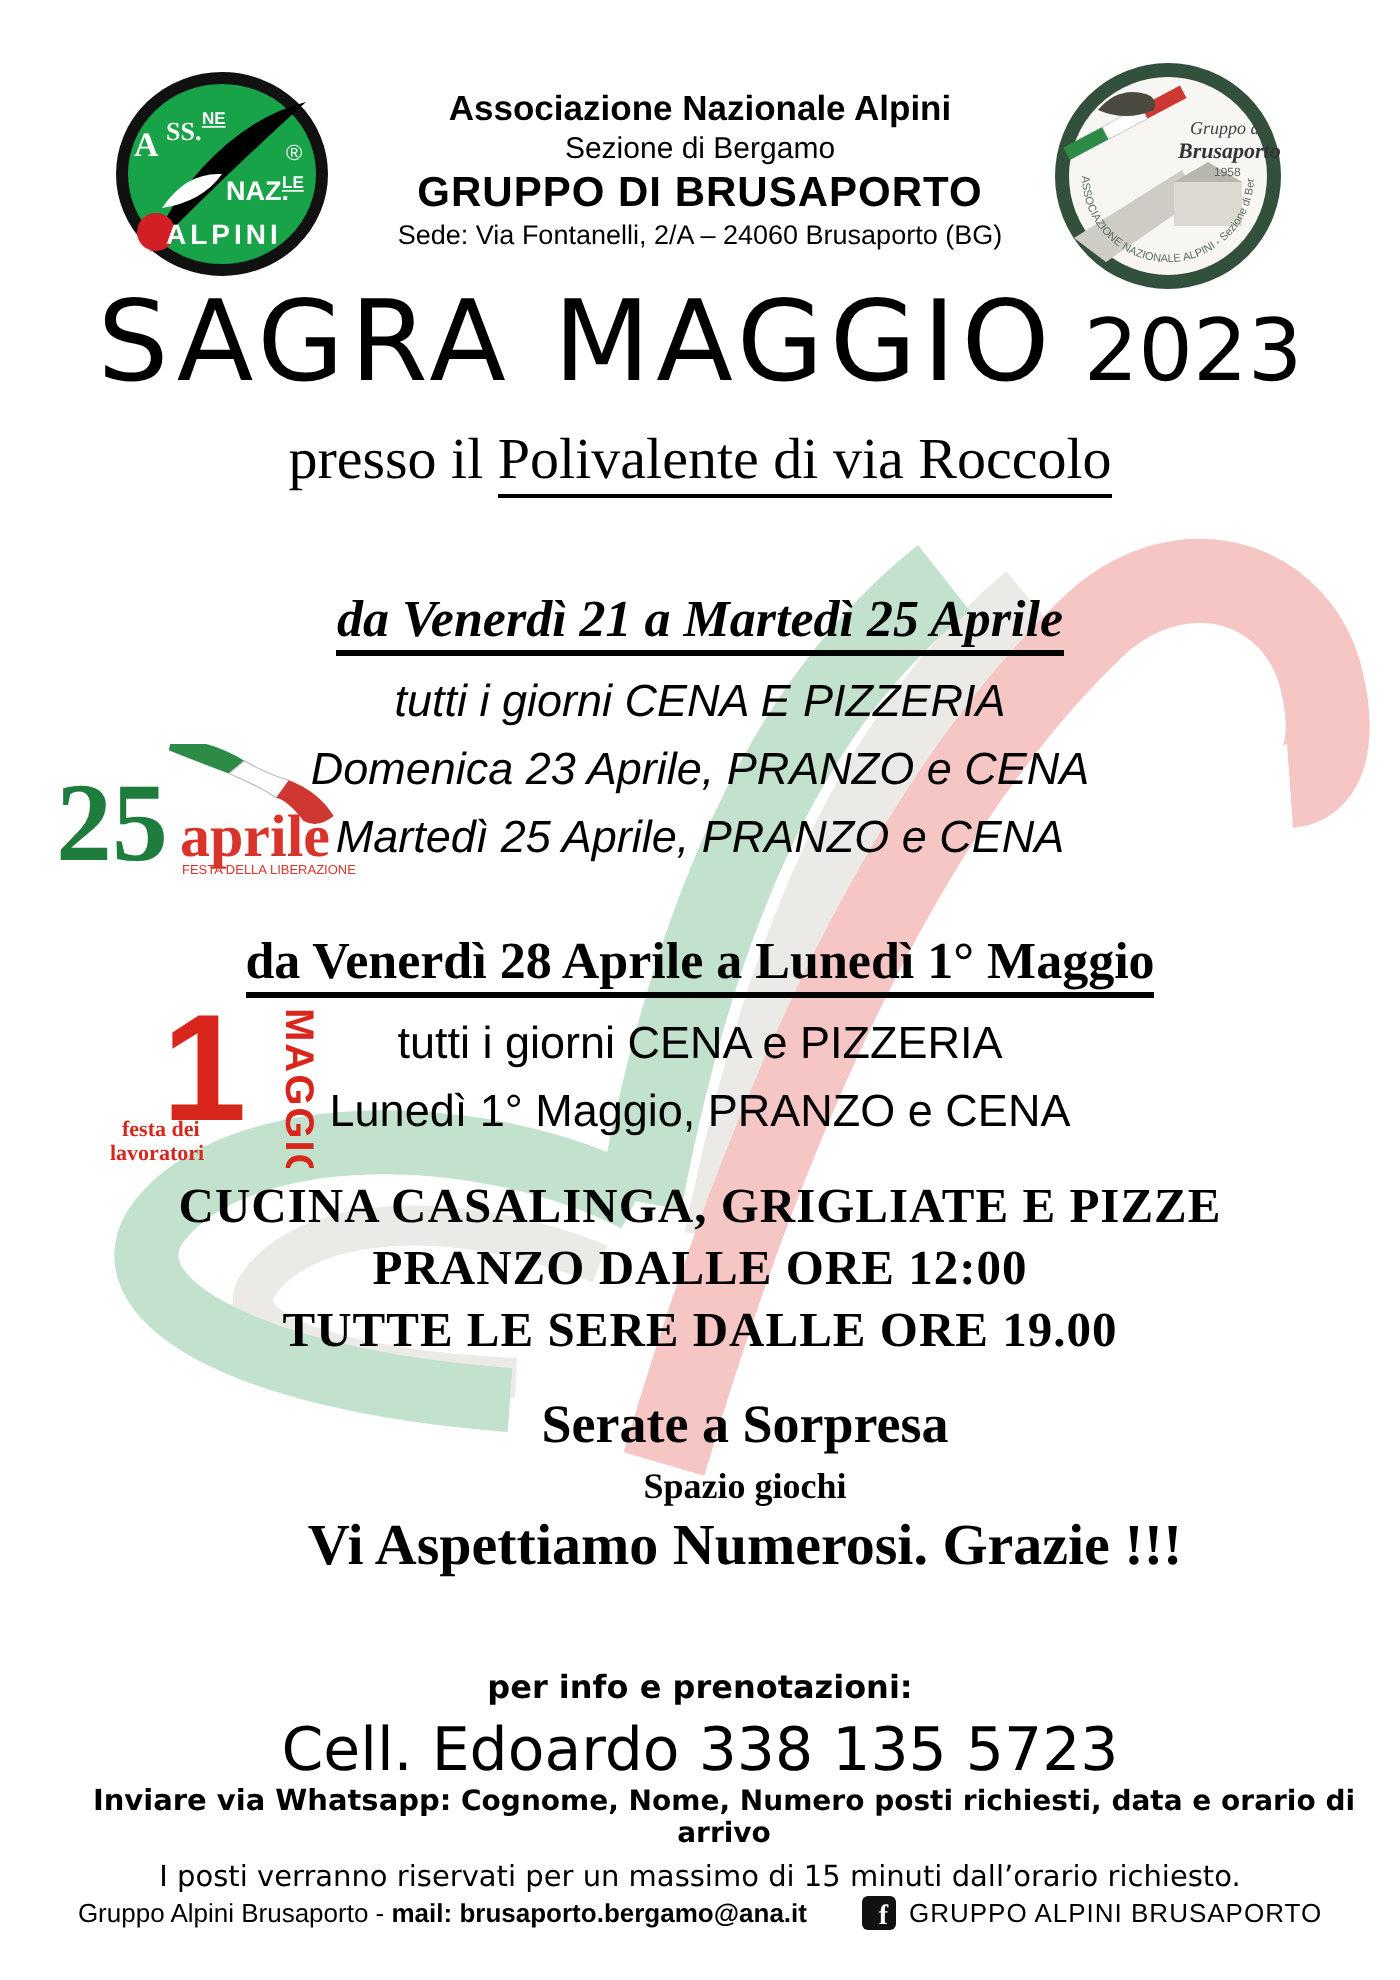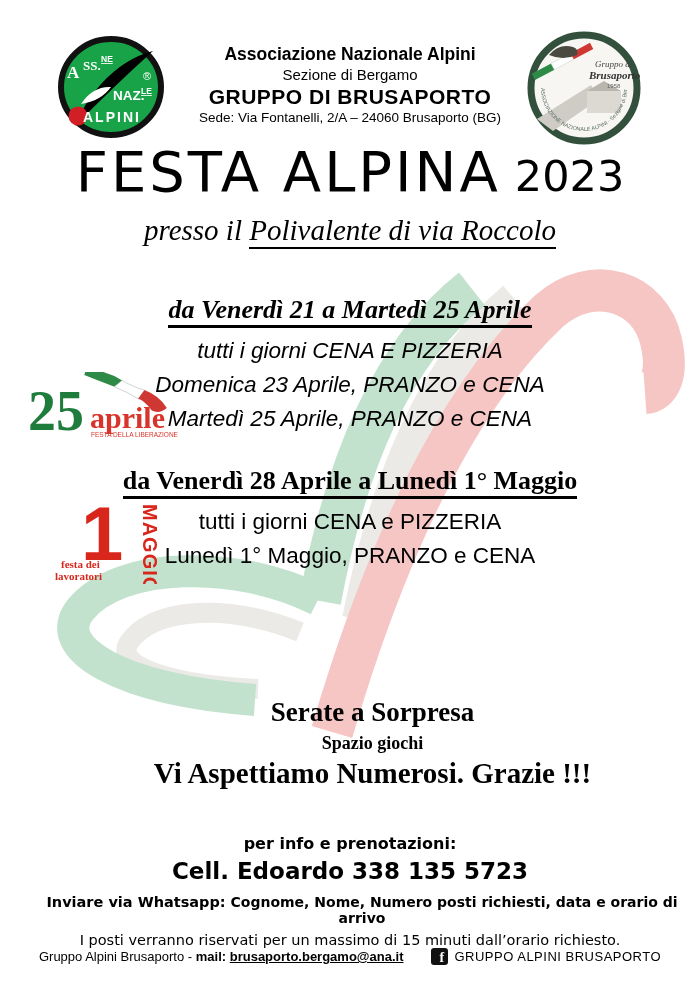--- a/index.html
+++ b/index.html
@@ -20,21 +20,21 @@
   #header-text{top:44px;}
   #header-text .h1{font-size:17.5px;font-weight:bold;line-height:21px;}
   #header-text .h2{font-size:15px;line-height:19px;}
   #header-text .h3{font-size:21px;font-weight:bold;line-height:25px;letter-spacing:.5px;}
   #header-text .h4{font-size:13.5px;line-height:18px;}
 
   
   #title{top:139px;font-family:"DejaVu Sans",sans-serif;}
   #title .main{font-size:56px;letter-spacing:3px;}
   #title .year{font-size:43px;margin-left:14px;}
-  #subtitle{top:214px;font-family:"Liberation Serif",serif;font-style:italic;font-size:29px;text-align:center;}
+  #subtitle{top:214px;font-family:"Liberation Serif",serif;font-size:29px;text-align:center;}
   #subtitle .u{border-bottom:2.5px solid #000;padding-bottom:1px;}
 
   
   .eblock .bhead{font-family:"Liberation Serif",serif;font-weight:bold;font-size:26px;}
   .eblock .bhead .u2{border-bottom:3px solid #000;padding-bottom:1px;}
   .eblock .bline{font-size:22.5px;line-height:34px;}
   #block-april{top:295px;font-style:italic;}
   #block-april .bhead{margin-bottom:9px;}
   #block-may{top:466px;}
   #block-may .bhead{margin-bottom:9px;}
@@ -48,29 +48,29 @@
   
   #closing{top:697px;padding-left:45px;}
   #closing .c1{font-family:"Liberation Serif",serif;font-weight:bold;font-size:27px;margin-bottom:5px;}
   #closing .c2{font-family:"Liberation Serif",serif;font-weight:bold;font-size:18px;margin-bottom:3px;}
   #closing .c3{font-family:"Liberation Serif",serif;font-weight:bold;font-size:29px;margin-bottom:9px;}
   #closing .c4{font-family:"DejaVu Sans",sans-serif;font-size:21px;}
 
   
   #contact{top:834px;font-family:"DejaVu Sans",sans-serif;}
   #contact .t1{font-size:16px;font-weight:bold;margin-bottom:5px;}
-  #contact .t2{font-size:23px;font-weight:bold;margin-bottom:10px;}
+  #contact .t2{font-size:30px;font-weight:normal;}
   #contact .t3{font-size:14.5px;font-weight:bold;margin-bottom:6px;padding-left:24px;}
   #contact .t3 .rest{font-size:14px;}
   #contact .t4{font-size:14.5px;}
 
   
   #footer{top:948px;display:flex;justify-content:center;align-items:center;gap:28px;font-size:13px;z-index:2;width:100%;}
   #footer .mailpart .b{font-weight:bold;}
-  #footer .mailpart .mail{font-weight:bold;text-decoration:underline;margin-top:22px;}
+  #footer .mailpart .mail{font-weight:bold;margin-top:22px;}
   #footer .fbpart{display:flex;align-items:center;gap:6px;letter-spacing:.5px;}
 </style>
 </head>
 <body>
 
 <div id="poster">
 
   <svg id="ribbon" width="700" height="990" viewBox="0 0 700 990">
     <g fill="none" stroke-linecap="butt">
       <path d="M 300,632 C 225,602 150,608 128,644 C 116,666 170,685 258,689" stroke-width="20" stroke="#eceae6"></path>
@@ -118,21 +118,21 @@
     <path d="M26,26 q10,-12 24,-8 q6,2 4,8 q-14,6 -28,0 Z" fill="#4a4a40"></path>
     <text x="72" y="38" font-size="9" font-style="italic" fill="#444" font-family="Liberation Serif, serif">Gruppo di</text>
     <text x="66" y="50" font-size="11" font-style="italic" font-weight="bold" fill="#333" font-family="Liberation Serif, serif">Brusaporto</text>
     <text x="84" y="59" font-size="6" fill="#666">1958</text>
     <text font-size="5.5" fill="#5a6e5f">
       <textPath href="#ringPath">ASSOCIAZIONE NAZIONALE ALPINI - Sezione di Bergamo</textPath>
     </text>
   </svg>
 
   <div id="title" class="layer">
-    <span class="main">FESTA ALPINA</span><span class="year">2023</span>
+    <span class="main">SAGRA MAGGIO</span><span class="year">2023</span>
   </div>
   <div id="subtitle" class="layer">
     <span>presso il</span>
     <span class="u">Polivalente di via Roccolo</span>
   </div>
 
   <section id="block-april" class="layer eblock">
     <div class="bhead"><span class="u2">da Venerdì 21 a Martedì 25 Aprile</span></div>
     <div class="bline">tutti i giorni CENA E PIZZERIA</div>
     <div class="bline">Domenica 23 Aprile, PRANZO e CENA</div>
@@ -156,20 +156,25 @@
     <div class="bline">Lunedì 1° Maggio, PRANZO e CENA</div>
   </section>
 
   <svg id="badge-1m" class="badge" width="112" height="90" viewBox="0 0 112 90">
     <text x="26" y="66" font-size="76" font-weight="bold" font-family="Liberation Sans, sans-serif" fill="#d9261c">1</text>
     <text transform="translate(88,10) rotate(90)" font-size="20" font-weight="bold" letter-spacing="1" font-family="Liberation Sans, sans-serif" fill="#d9261c">MAGGIO</text>
     <text x="6" y="74" font-size="11" font-weight="bold" font-family="Liberation Serif, serif" fill="#d9261c">festa dei</text>
     <text x="0" y="86" font-size="11" font-weight="bold" font-family="Liberation Serif, serif" fill="#d9261c">lavoratori</text>
   </svg>
 
+  <section id="info-block" class="layer">
+    <div>CUCINA CASALINGA, GRIGLIATE E PIZZE</div>
+    <div>PRANZO DALLE ORE 12:00</div>
+    <div>TUTTE LE SERE DALLE ORE 19.00</div>
+  </section>
 
   <section id="closing" class="layer">
     <div class="c1">Serate a Sorpresa</div>
     <div class="c2">Spazio giochi</div>
     <div class="c3">Vi Aspettiamo Numerosi. Grazie !!!</div>
   </section>
 
   <section id="contact" class="layer">
     <div class="t1">per info e prenotazioni:</div>
     <div class="t2">Cell. Edoardo 338 135 5723</div>

